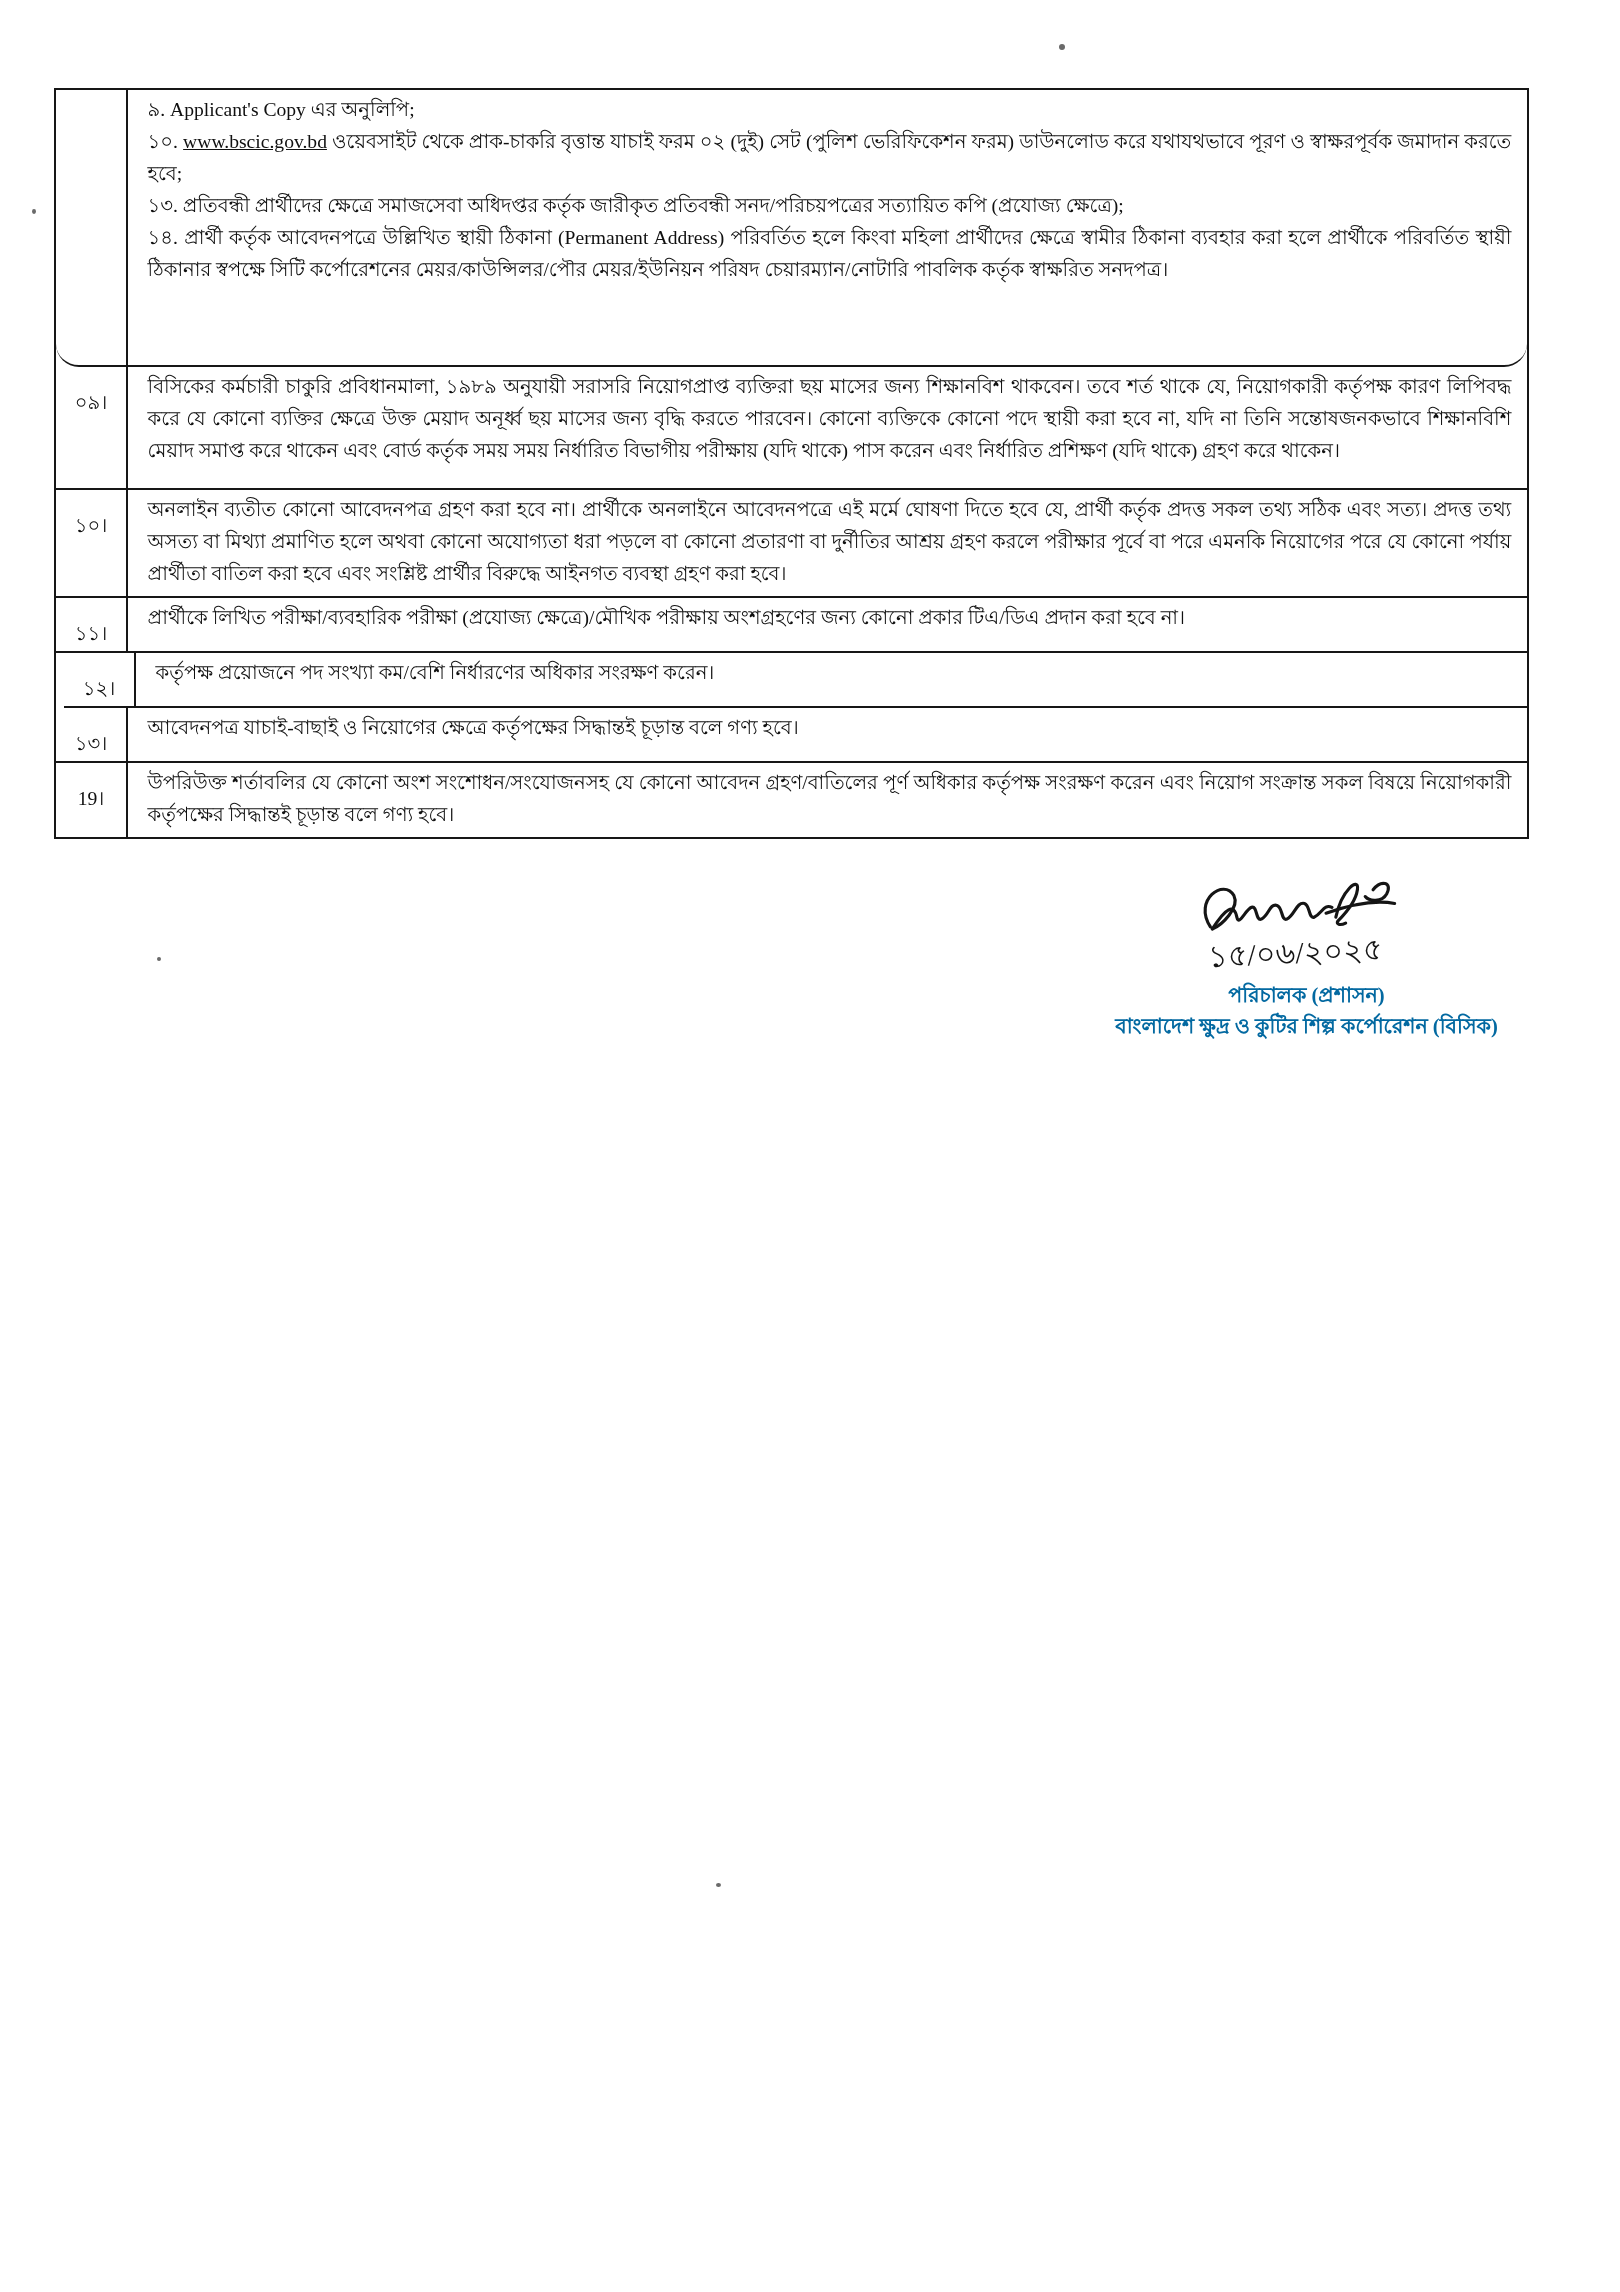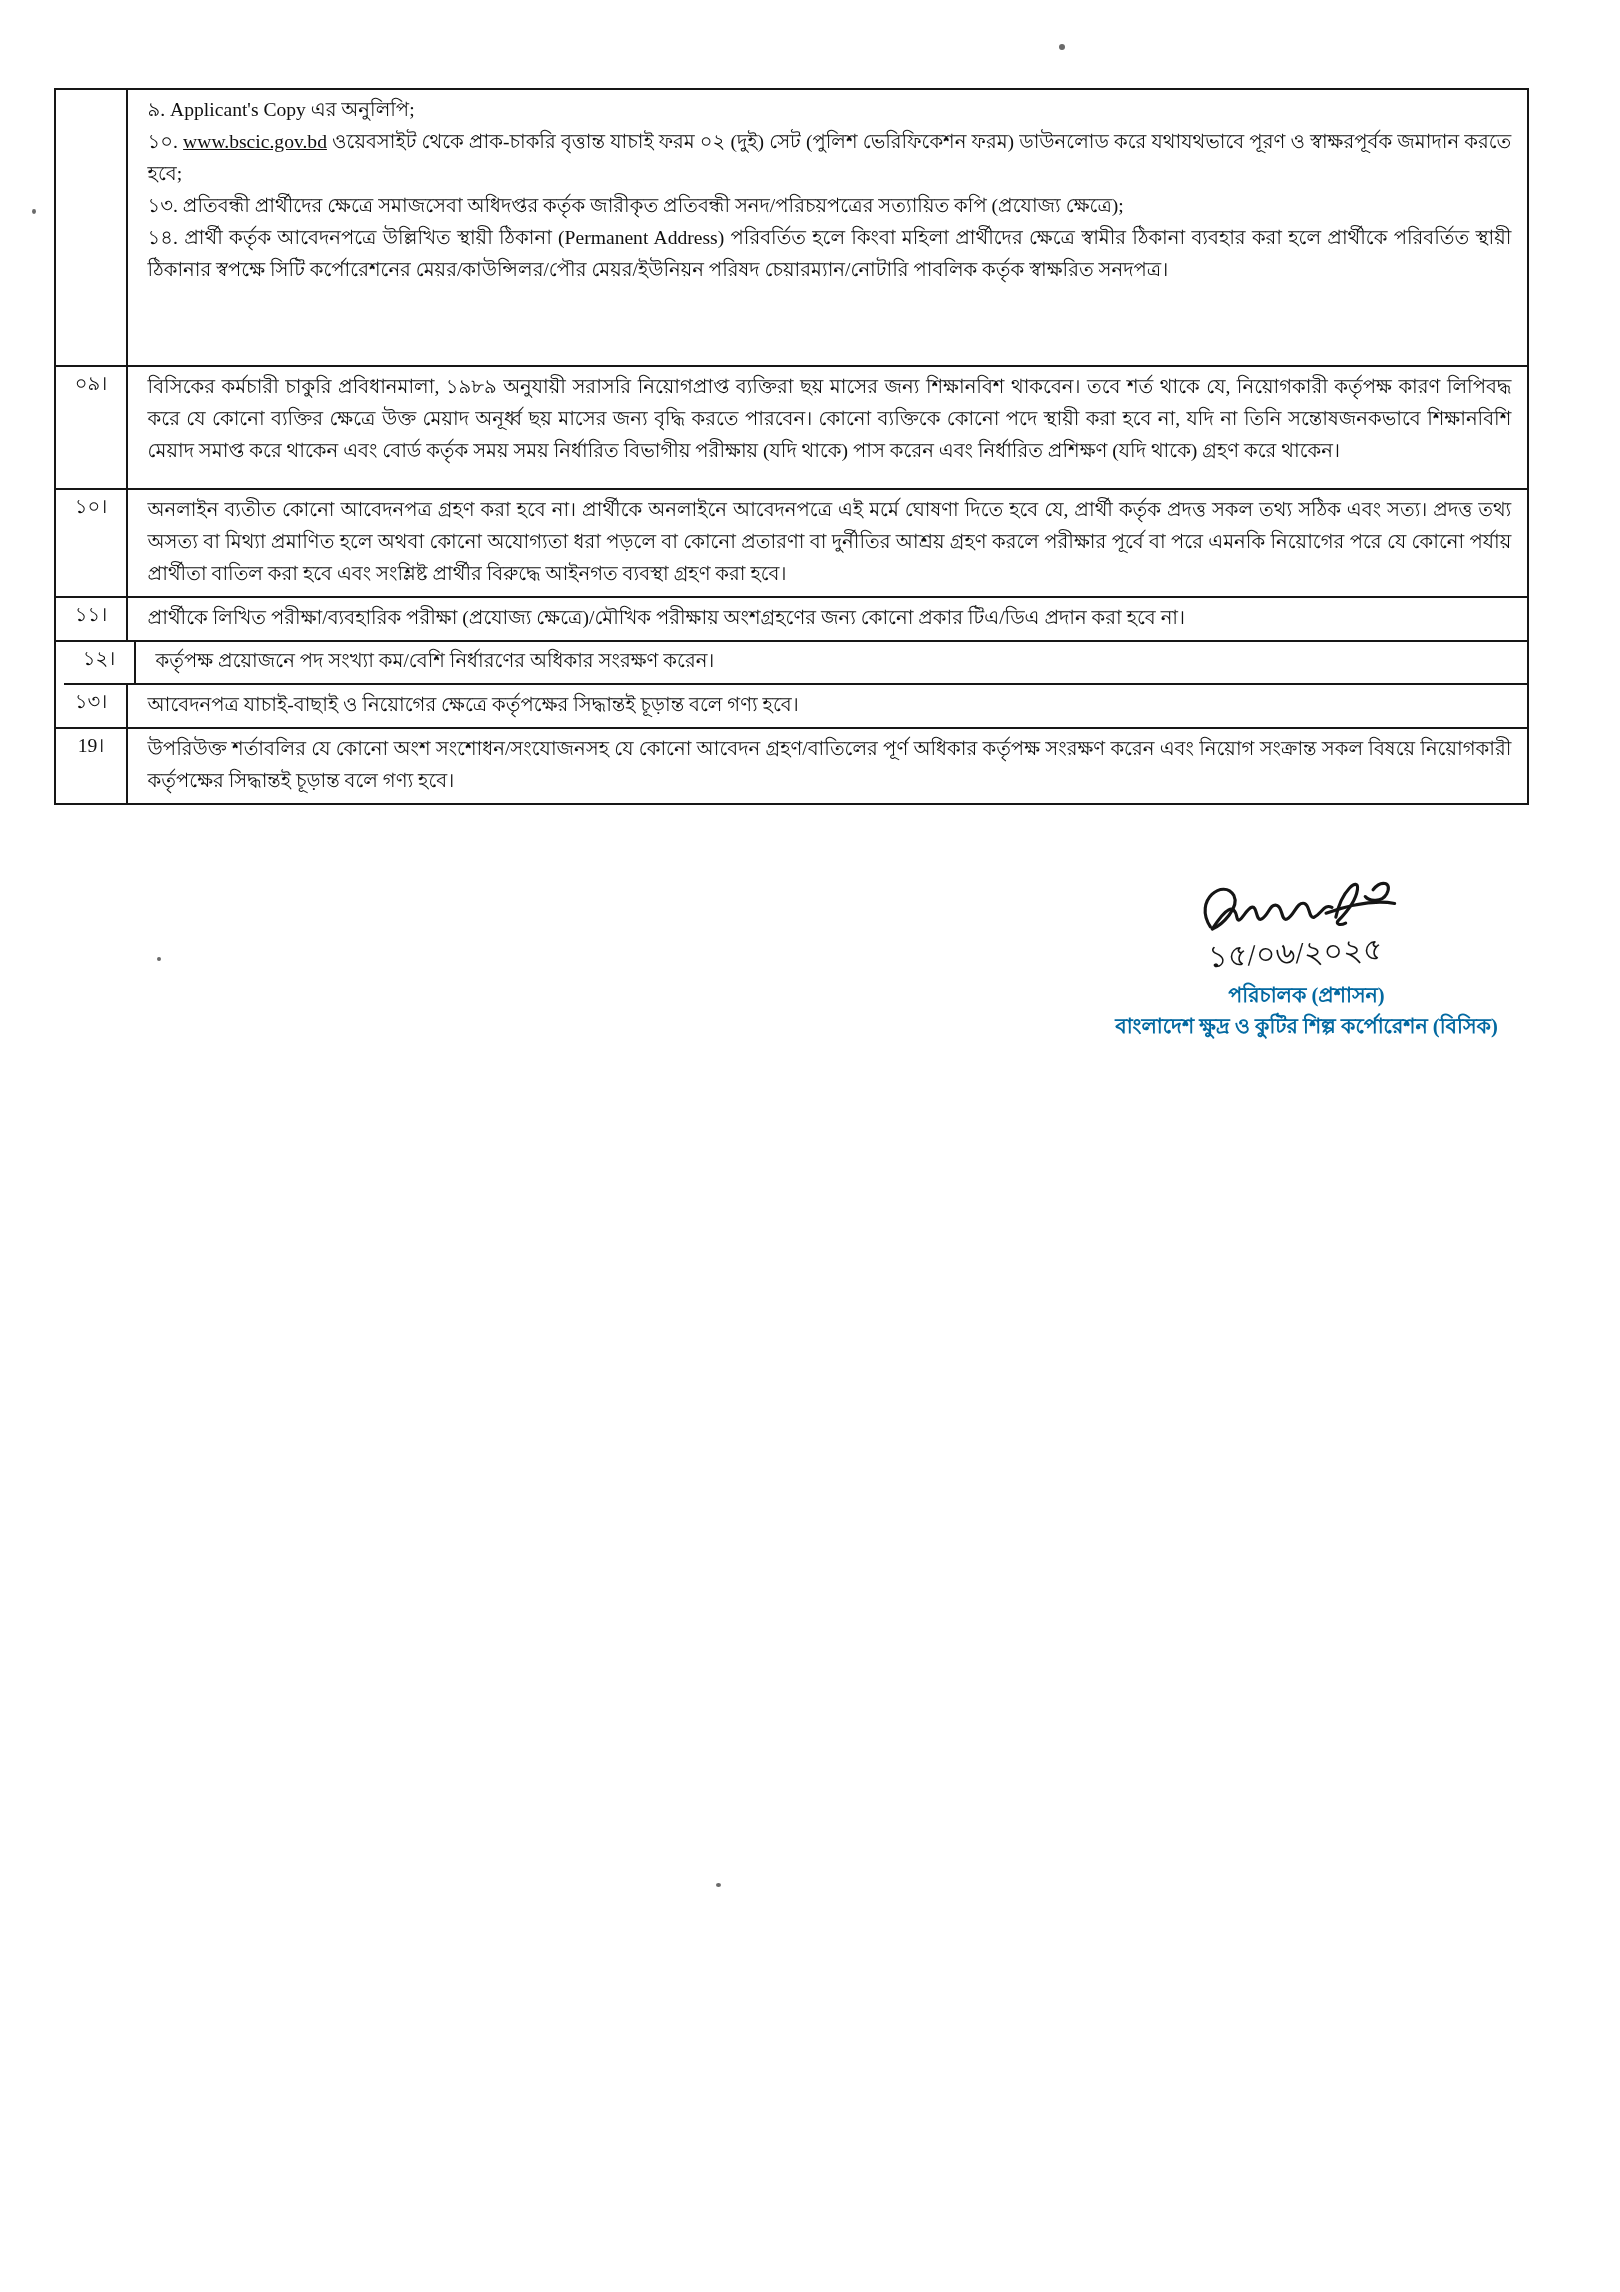--- a/index.html
+++ b/index.html
@@ -25,33 +25,33 @@
     display:flex;
     border-bottom:2.5px solid #161616;
     box-sizing:border-box;
   }
   .t-row:last-child{border-bottom:none;}
   .cell-num{
     flex:0 0 72px;
     border-right:2.5px solid #161616;
     box-sizing:border-box;
     text-align:center;
-    padding-top:2px;
+    padding-top:21px;
     font-size:19.6px;
   }
   .cell-body{
     flex:1;
     padding:3.9px 15.7px 5.9px 19.6px;
     font-size:19.6px;
     line-height:32px;
     text-align:justify;
   }
   .cell-body p{margin:0;}
   .u{text-decoration:underline;}
-  .r0{min-height:277px;}
+  .r0{min-height:277px;border-radius:23px;}
   .r1{min-height:123px;}
   .r2{min-height:95px;}
   .r3{min-height:33px;}
   .r4{min-height:30px;margin-left:8px;}
   .r5{min-height:32px;}
   .r6{min-height:32px;}
   .r7{min-height:63px;}
   
   .sig-wrap{
     position:absolute;

